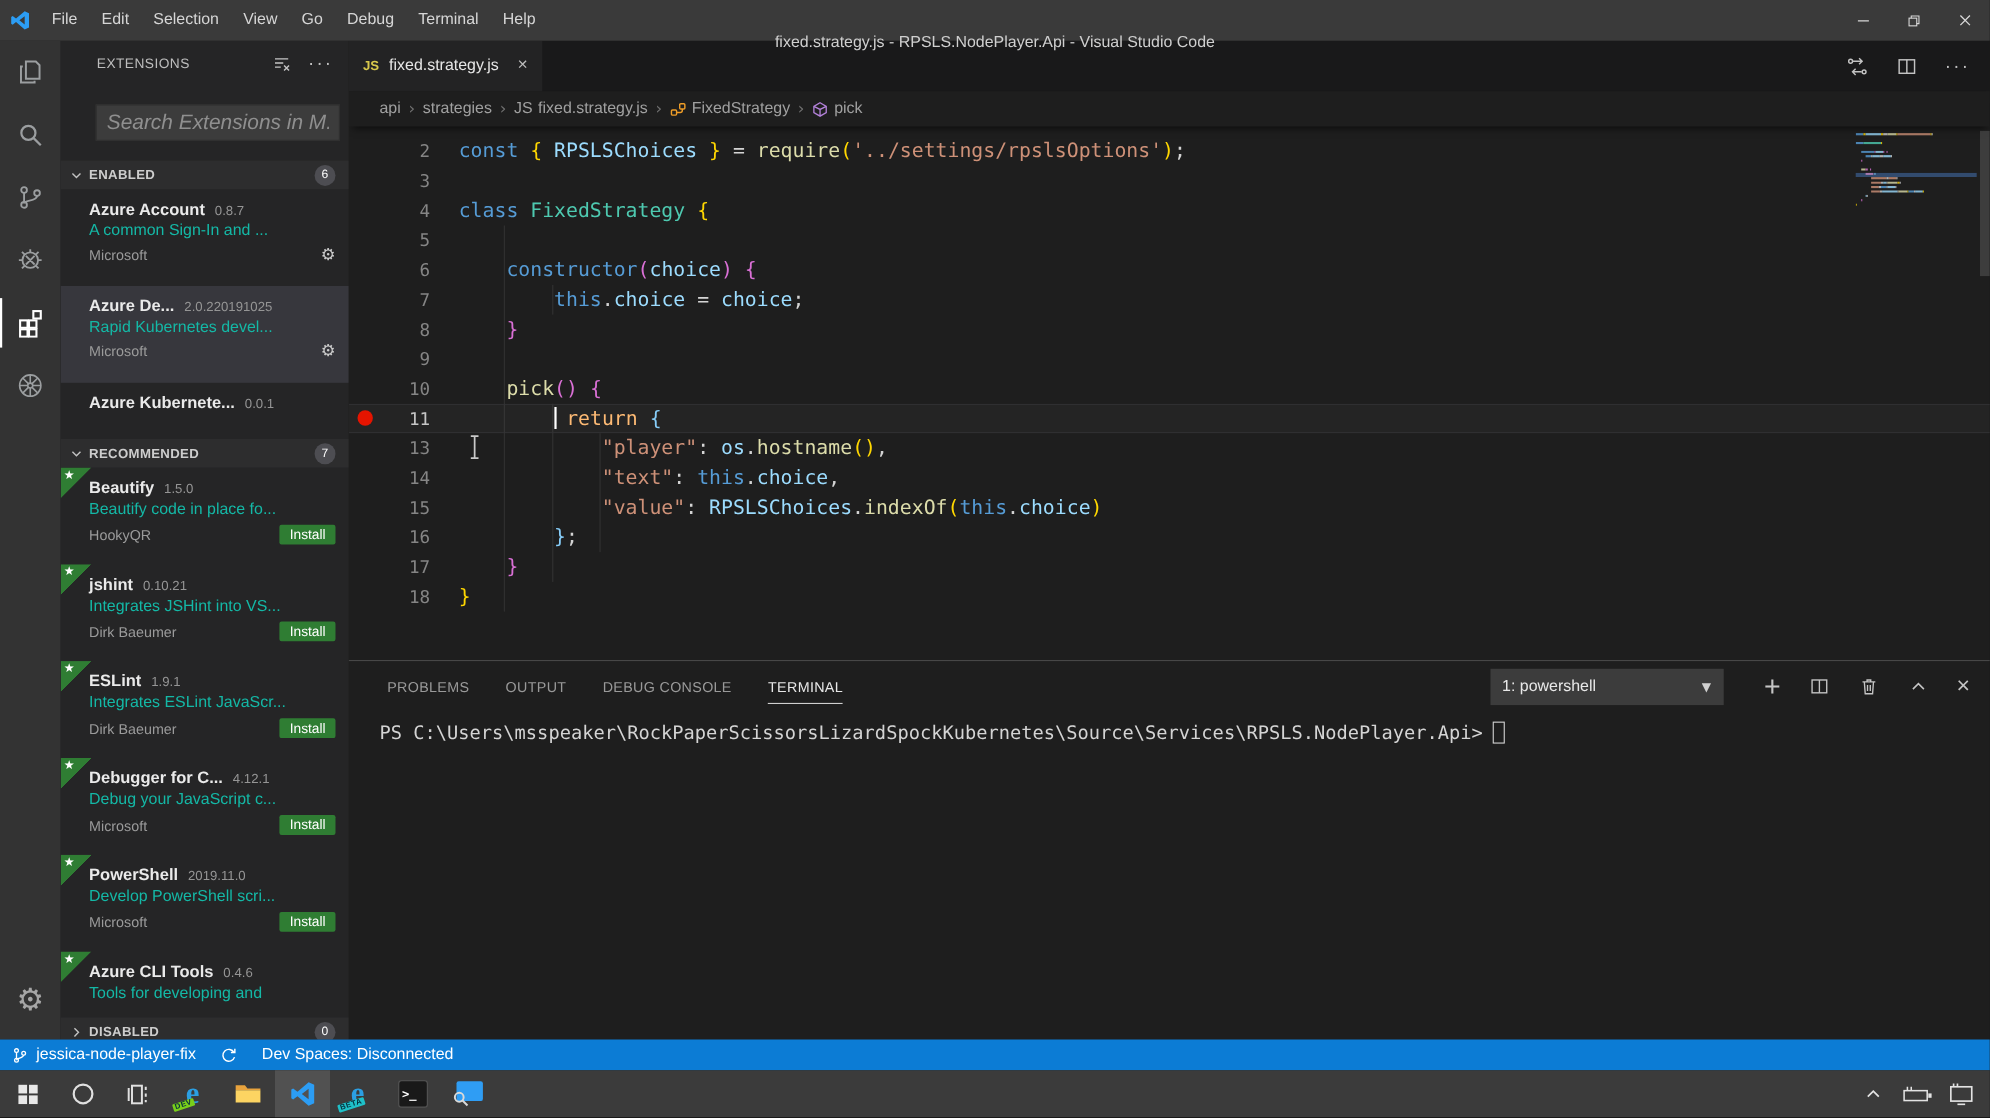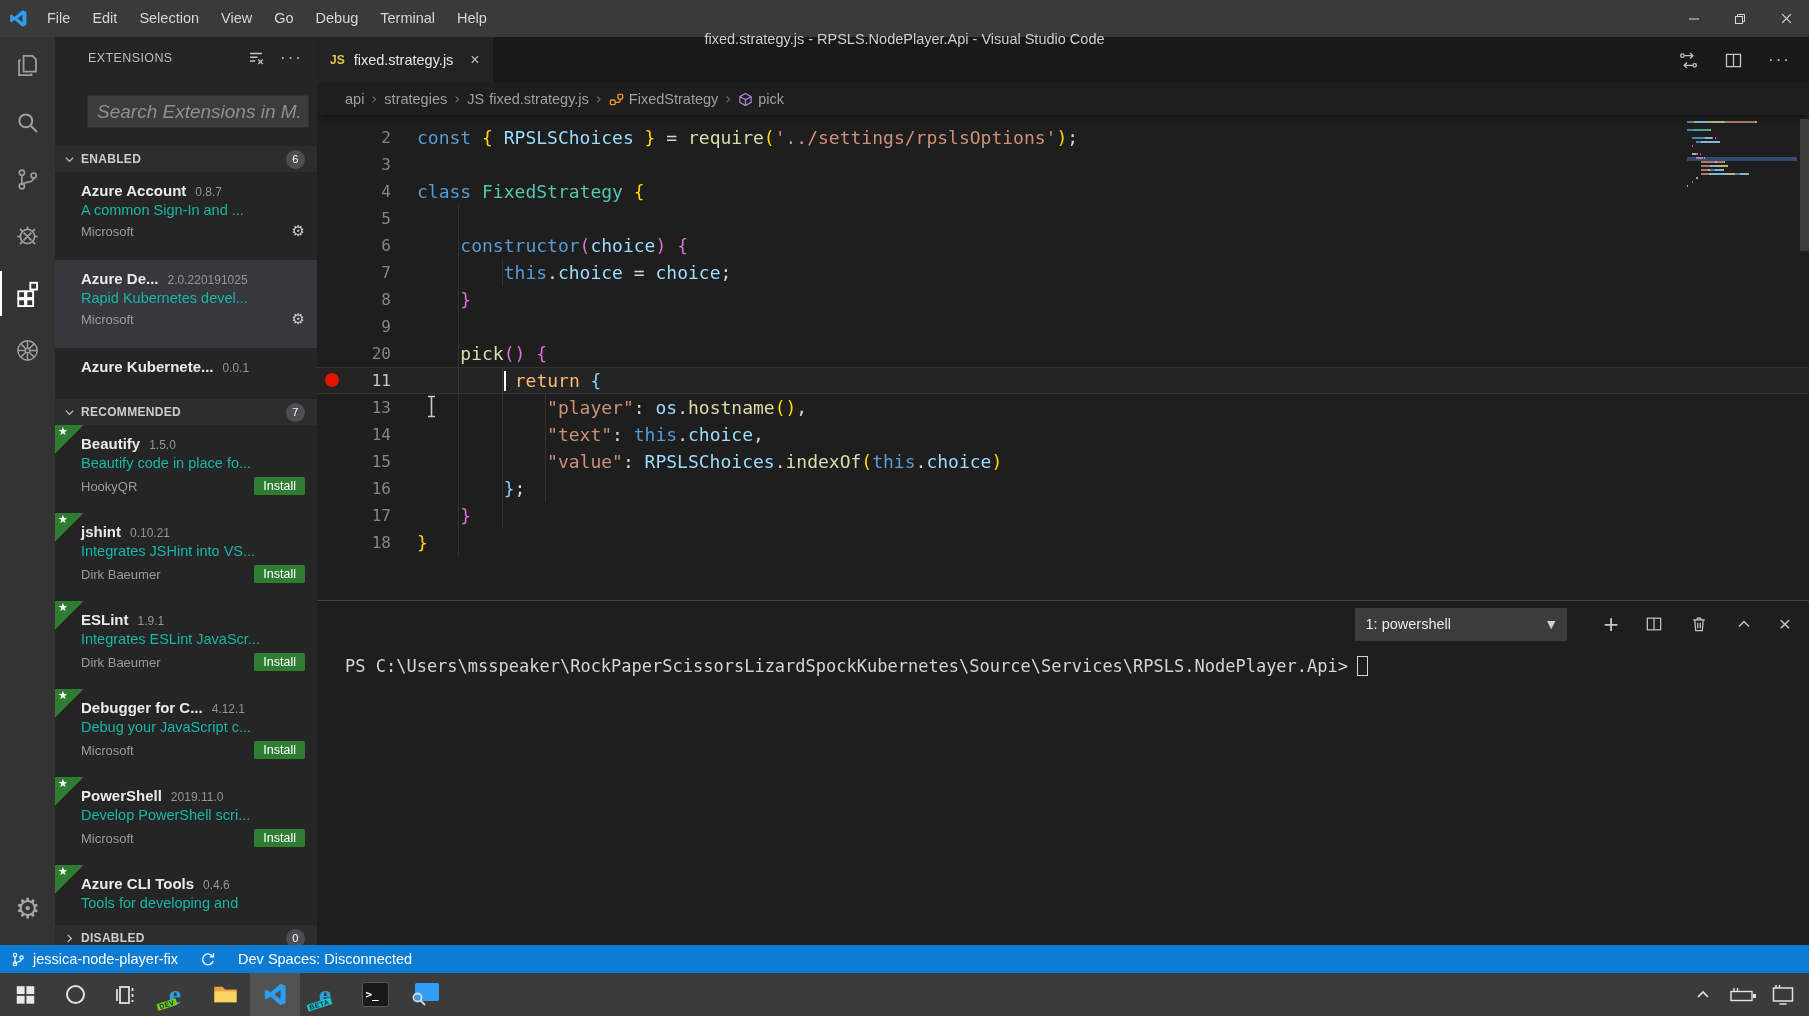--- a/index.html
+++ b/index.html
@@ -485,21 +485,21 @@
               <span class="lnum">8</span>
               <span class="ltext"><span style="color: rgb(212, 212, 212);">    </span><span style="color: rgb(218, 112, 214);">}</span></span>
             </div>
             <div class="code-line">
               <span class="bp-margin"></span>
               <span class="lnum">9</span>
               <span class="ltext"></span>
             </div>
             <div class="code-line">
               <span class="bp-margin"></span>
-              <span class="lnum">20</span>
+              <span class="lnum">10</span>
               <span class="ltext"><span style="color: rgb(212, 212, 212);">    </span><span style="color: rgb(220, 220, 170);">pick</span><span style="color: rgb(218, 112, 214);">()</span><span style="color: rgb(212, 212, 212);"> </span><span style="color: rgb(218, 112, 214);">{</span></span>
             </div>
             <div class="code-line current">
               <span class="bp-margin">
                 <span class="bp-dot"></span>
               </span>
               <span class="lnum">11</span>
               <span class="ltext"><span style="color: rgb(212, 212, 212);">        </span><span class="caret"></span><span style="color: #fdba74; padding-left: 11px;">return</span><span style="color: rgb(212, 212, 212);"> </span><span style="color: rgb(135, 206, 250);">{</span></span>
             </div>
             <div class="code-line">
@@ -555,20 +555,26 @@
         <div class="scroll-thumb"></div>
         <span class="mouse-ibeam">
             <svg width="13" height="23" viewBox="0 0 13 23" fill="none" stroke="currentColor" stroke-width="1.6">
               <path d="M3 1.5 h7 M6.5 1.5 v20 M3 21.5 h7"></path>
             </svg>
           </span>
       </div>
 
       <div class="panel">
         <div class="panel-header">
+          <div style="display:flex; align-items:center;" id="panel-tabs">
+              <span class="panel-tab">PROBLEMS</span>
+              <span class="panel-tab">OUTPUT</span>
+              <span class="panel-tab">DEBUG CONSOLE</span>
+              <span class="panel-tab active">TERMINAL</span>
+            </div>
           <div class="panel-actions">
             <div class="term-select">
               <span>1: powershell</span>
               <span class="arrow">▼</span>
             </div>
             <span class="plus-glyph">+</span>
             <span>
                 <svg viewBox="0 0 24 24" fill="none" stroke="currentColor" stroke-width="1.5">
                   <rect x="4" y="5" width="16" height="14"></rect>
                   <line x1="12" y1="5" x2="12" y2="19"></line>

